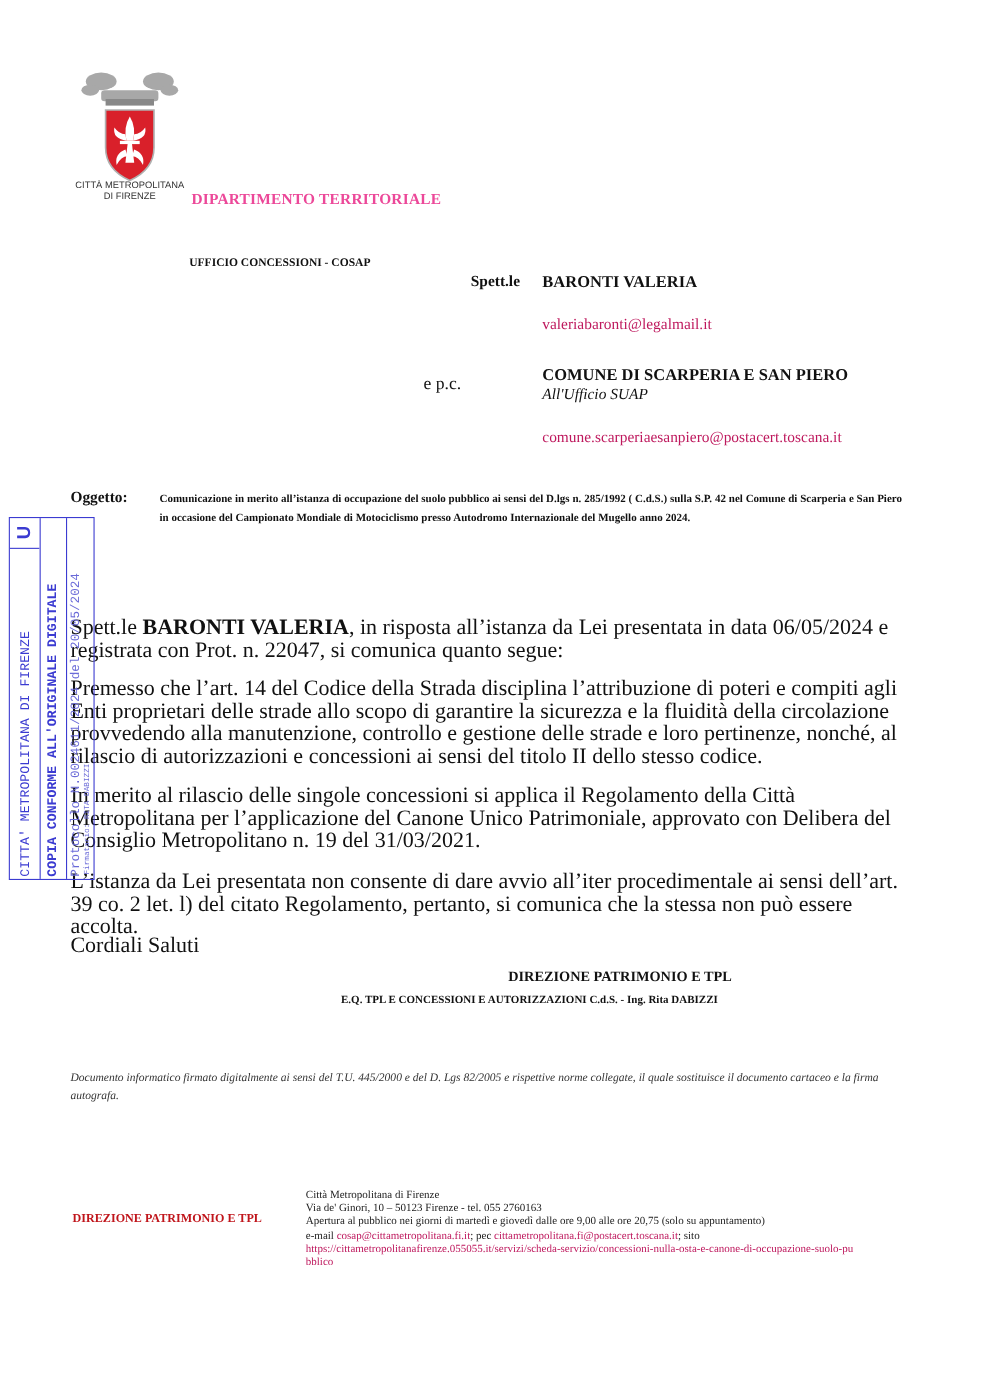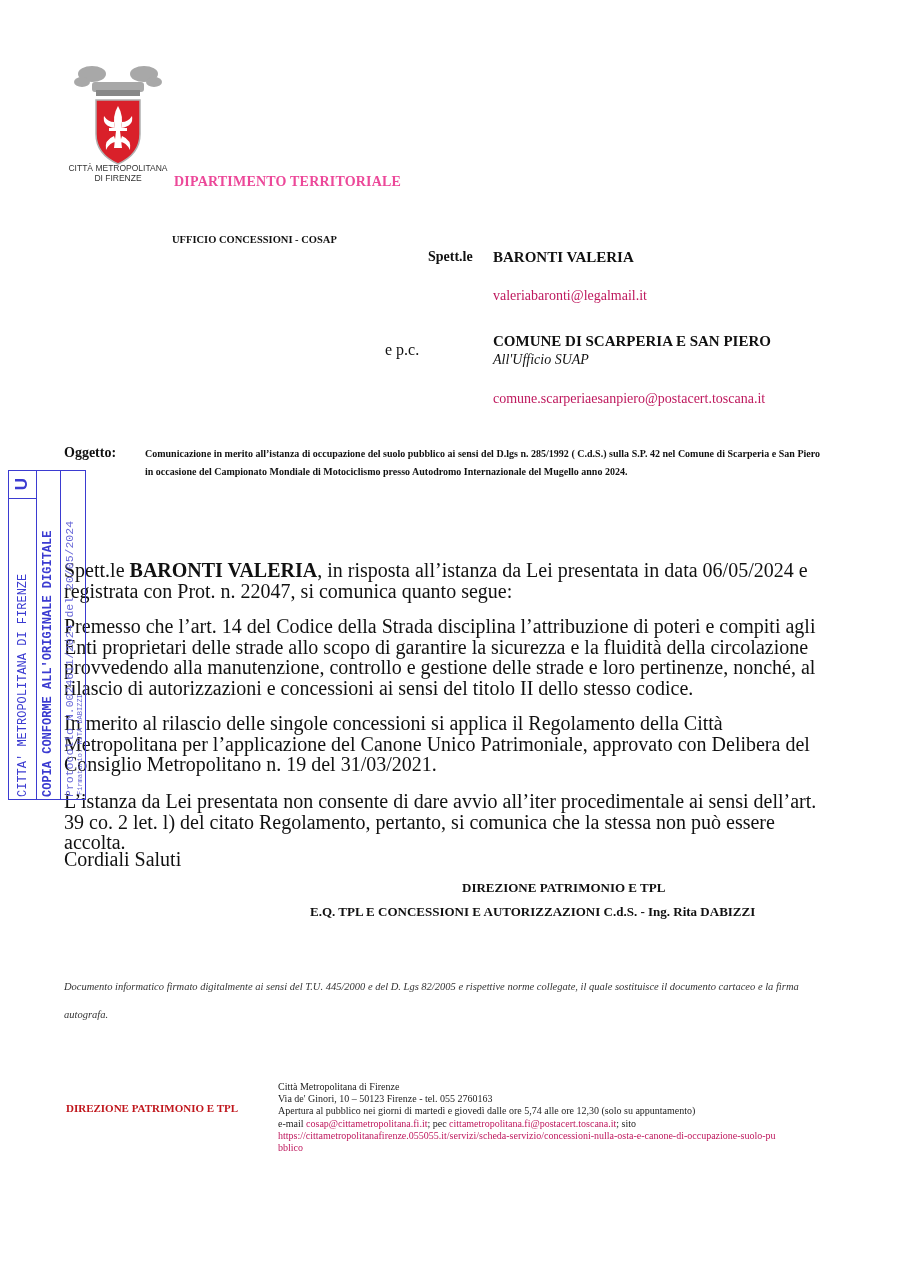--- a/index.html
+++ b/index.html
@@ -24,23 +24,23 @@
   #subject-text { left: 145px; top: 445px; width: 675px; font-weight: bold; font-size: 10px; line-height: 17.5px; text-align: justify; }
   
   .para { left: 64px; width: 770px; font-size: 20px; line-height: 20.5px; font-family: Liberation Serif, serif; }
   #p1 { top: 560px; }
   #p2 { top: 616px; }
   #p3 { top: 713px; }
   #p4 { top: 791px; }
   #closing { top: 849px; }
   
   #sig1 { left: 462px; top: 880px; font-weight: bold; font-size: 13px; }
-  #sig2 { left: 310px; top: 904px; font-weight: bold; font-size: 13px; }
+  #sig2 { left: 310px; top: 904px; font-weight: bold; font-size: 10px; }
   
-  #disclaimer { left: 64px; top: 973px; width: 780px; font-style: italic; font-size: 10.5px; line-height: 28px; color: #333; }
+  #disclaimer { left: 64px; top: 973px; width: 780px; font-style: italic; font-size: 10.5px; line-height: 16px; color: #333; }
   
   #footer-dept { left: 66px; top: 1102px; font-weight: bold; font-size: 11px; color: #c0161c; }
   #footer-info { left: 278px; top: 1081px; width: 560px; font-size: 10px; line-height: 12.2px; color: #222; }
   #footer-info .link { font-size: 10px; }
   
   #stamp { left: 8px; top: 470px; width: 78px; height: 330px; border: 1px solid #3b3bd1; box-sizing: border-box; }
   .stamp-col { position: absolute; top: 0; bottom: 0; border-right: 1px solid #3b3bd1; overflow: hidden; }
   .stamp-text { position: absolute; left: 50%; bottom: 2px; transform-origin: left bottom; transform: rotate(-90deg) translateY(100%); white-space: nowrap; font-family: "Liberation Mono", monospace; color: #3b3bd1; }
   #stamp-col1 { left: 0; width: 27px; }
   #stamp-col2 { left: 27px; width: 24px; }
@@ -101,21 +101,21 @@
 
 <div id="sig1" class="abs">DIREZIONE PATRIMONIO E TPL</div>
 <div id="sig2" class="abs">E.Q. TPL E CONCESSIONI E AUTORIZZAZIONI C.d.S. - Ing. Rita DABIZZI</div>
 
 <div id="disclaimer" class="abs">Documento informatico firmato digitalmente ai sensi del T.U. 445/2000 e del D. Lgs 82/2005 e rispettive norme collegate, il quale sostituisce  il documento cartaceo e la firma autografa.</div>
 
 <div id="footer-dept" class="abs">DIREZIONE PATRIMONIO E TPL</div>
 <div id="footer-info" class="abs">
   <div>Città Metropolitana di Firenze</div>
   <div>Via de' Ginori, 10 – 50123 Firenze - tel. 055 2760163</div>
-  <div>Apertura al pubblico nei giorni di martedì e giovedì dalle ore 5,74 alle ore 12,30 (solo su appuntamento)</div>
+  <div>Apertura al pubblico nei giorni di martedì e giovedì dalle ore 9,00 alle ore 20,75 (solo su appuntamento)</div>
   <div><span>e-mail </span><a class="link">cosap@cittametropolitana.fi.it</a><span>; pec </span><a class="link">cittametropolitana.fi@postacert.toscana.it</a><span>; sito</span></div>
   <div style="width:500px; word-break: break-all;"><a class="link"> https://cittametropolitanafirenze.055055.it/servizi/scheda-servizio/concessioni-nulla-osta-e-canone-di-occupazione-suolo-pubblico</a></div>
 </div>
 
 <div id="stamp" class="abs">
   <div id="stamp-col1" class="stamp-col">
     <div id="stamp-u-box">
       <div style="position:absolute; left:4px; top:4px; width:18px; height:18px; display:flex; align-items:center; justify-content:center; transform: rotate(-90deg); font-family: 'Liberation Sans', sans-serif; font-weight:bold; font-size:17px; color:#3b3bd1;">U</div>
     </div>
     <div class="stamp-text" style="font-size:12px; margin-left:-7px;">CITTA' METROPOLITANA DI FIRENZE</div>

